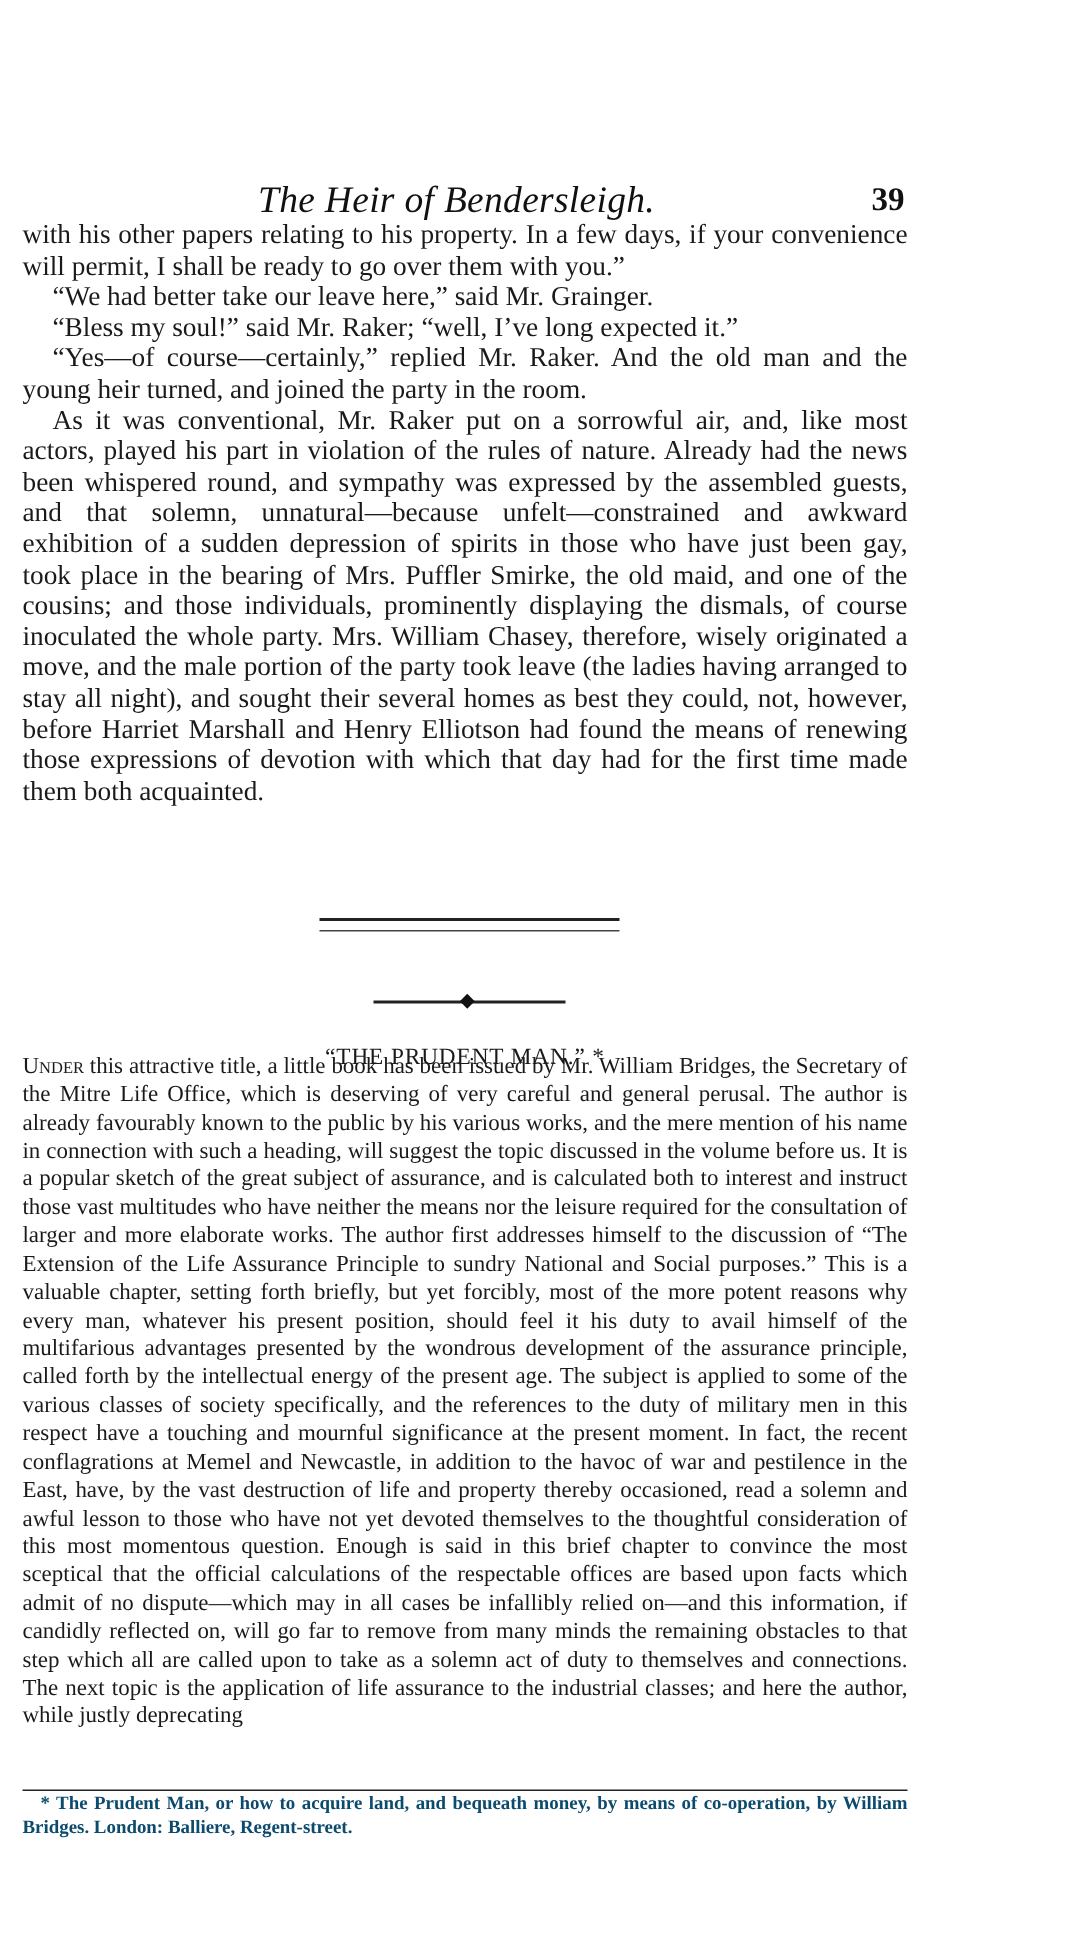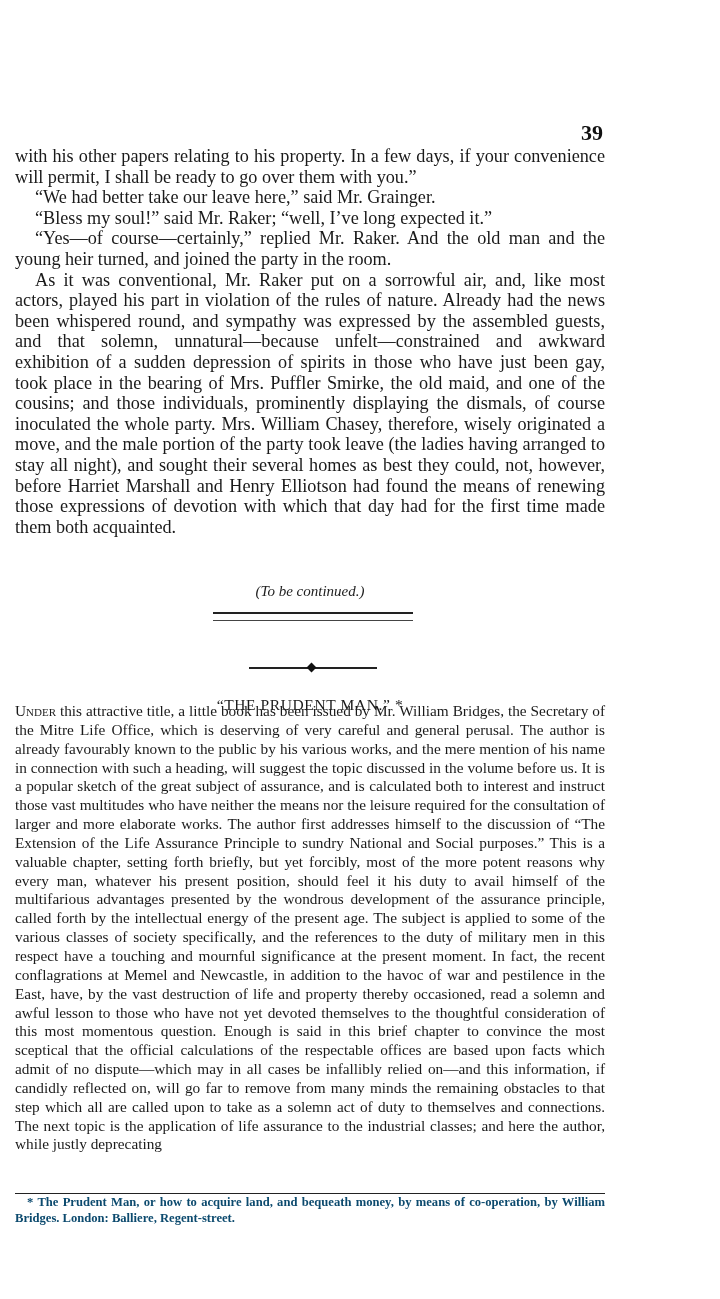--- a/index.html
+++ b/index.html
@@ -82,32 +82,32 @@
     line-height: 15.5px; color: #0c4a6e; text-align: justify;
   }
   .footnote p { margin: 0; text-indent: 12px; }
 </style>
 </head>
 <body>
 
 <div class="page">
 
   <div class="running-head">
+    <span class="running-title">The Heir of Bendersleigh.</span>
     <span class="page-number">39</span>
   </div>
 
   <div class="story">
     <p class="noindent">with his other papers relating to his property.  In a few days, if your convenience will permit, I shall be ready to go over them with you.”</p>
     <p>“We had better take our leave here,” said Mr. Grainger.</p>
     <p>“Bless my soul!” said Mr. Raker; “well, I’ve long expected it.”</p>
     <p>“Yes—of course—certainly,” replied Mr. Raker.  And the old man and the young heir turned, and joined the party in the room.</p>
     <p>As it was conventional, Mr. Raker put on a sorrowful air, and, like most actors, played his part in violation of the rules of nature.  Already had the news been whispered round, and sympathy was expressed by the assembled guests, and that solemn, unnatural—because unfelt—constrained and awkward exhibition of a sudden depression of spirits in those who have just been gay, took place in the bearing of Mrs. Puffler Smirke, the old maid, and one of the cousins; and those individuals, prominently displaying the dismals, of course inoculated the whole party. Mrs. William Chasey, therefore, wisely originated a move, and the male portion of the party took leave (the ladies having arranged to stay all night), and sought their several homes as best they could, not, however, before Harriet Marshall and Henry Elliotson had found the means of renewing those expressions of devotion with which that day had for the first time made them both acquainted.</p>
   </div>
 
-  <div class="continued">(To be continued.)</div>
 
   <div class="double-rule"></div>
 
 
   <div class="ornament">
     <div class="line"></div>
     <div class="diamond"></div>
   </div>
 
   <div class="article-title">“THE PRUDENT MAN.” *</div>

